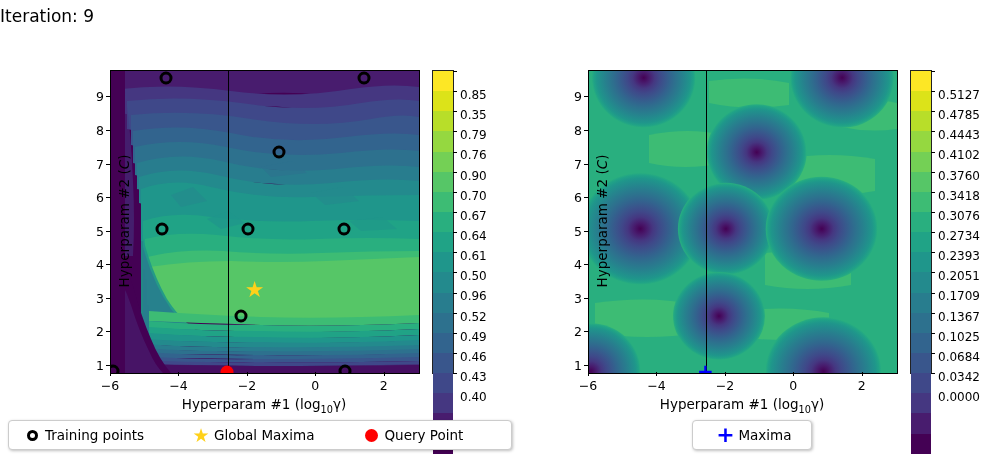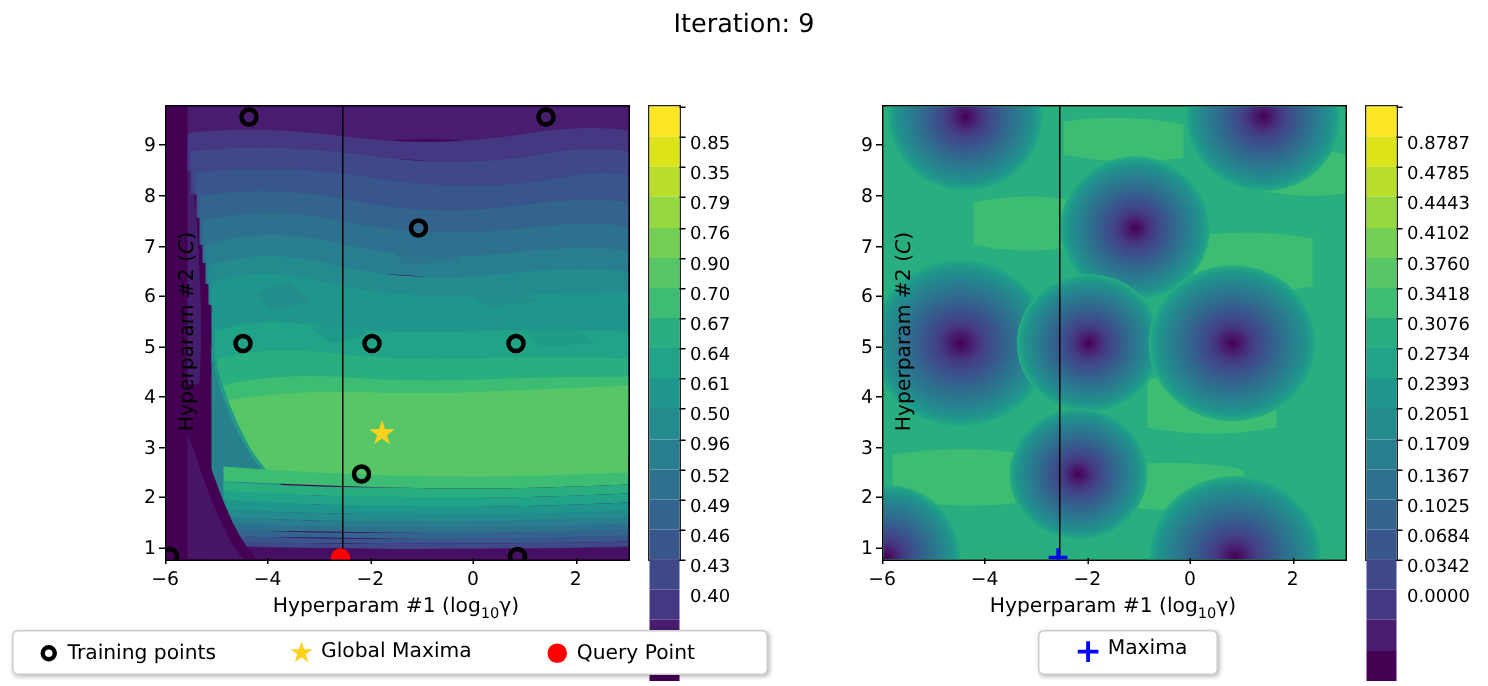--- a/index.html
+++ b/index.html
@@ -3,21 +3,21 @@
 <meta charset="utf-8">
 <style>
   html,body{margin:0;padding:0;}
   body{
     width:992px;height:457px;background:#ffffff;
     font-family:"DejaVu Sans","Liberation Sans",sans-serif;
     overflow:hidden;position:relative;
   }
   .fig{position:absolute;inset:0;}
   #figure-title{
-    position:absolute;top:6px;left:0;width:992px;text-align:center;
+    position:absolute;top:6px;left:0;width:992px;
     font-size:17px;color:#000;
   }
   .panel{position:absolute;top:70px;}
   .plot-title{
     position:absolute;top:-22px;left:0;width:100%;text-align:center;
     font-size:14.5px;color:#000;
   }
   .axes{
     position:absolute;left:0;top:0;overflow:hidden;
     border:1.1px solid #000;box-sizing:content-box;background:#440154;
@@ -52,21 +52,21 @@
     position:absolute;left:100%;margin-left:7px;transform:translateY(-50%);
     font-size:12px;color:#000;white-space:nowrap;margin-top:24px;
   }
   .cbtickmark{position:absolute;left:100%;width:4px;height:1px;background:#000;}
   
   .legend{
     position:absolute;background:#fff;border:1px solid #ccc;border-radius:4px;
     box-shadow:1px 1px 3px rgba(0,0,0,.25);
     display:flex;align-items:center;height:30px;box-sizing:border-box;
   }
-  .legend-entry{display:flex;}
+  .legend-entry{display:flex;align-items:center;}
   .legend-label{font-size:13.5px;color:#000;white-space:nowrap;}
   .legend-marker{
     width:26px;display:flex;align-items:center;justify-content:center;
   }
   .mk-ring{
     width:11px;height:11px;border-radius:50%;
     border:3.2px solid #000;box-sizing:border-box;background:#fff;
   }
   .mk-dot{width:13px;height:13px;border-radius:50%;background:#ff0000;}
   .mk-star{font-size:19px;color:#ffd11a;line-height:1;}
@@ -362,21 +362,21 @@
     <div class="cbar-band" style="height:6.67%;background:#287d8e;"></div>
     <div class="cbar-band" style="height:6.67%;background:#2d718e;"></div>
     <div class="cbar-band" style="height:6.67%;background:#32648e;"></div>
     <div class="cbar-band" style="height:6.67%;background:#39568c;"></div>
     <div class="cbar-band" style="height:6.68%;background:#3f4889;"></div>
     <div class="cbar-band" style="height:6.67%;background:#453781;"></div>
     <div class="cbar-band" style="height:6.67%;background:#481c6e;"></div>
     <div class="cbar-band" style="height:6.67%;background:#440154;"></div>
 
     <div class="cbtickmark" style="top:0px;"></div>
-    <div class="cbtick" style="top:0px;">0.8787</div>
+    <div class="cbtick" style="top:0px;">0.5127</div>
     <div class="cbtickmark" style="top:20.1px;"></div>
     <div class="cbtick" style="top:20.1px;">0.4785</div>
     <div class="cbtickmark" style="top:40.3px;"></div>
     <div class="cbtick" style="top:40.3px;">0.4443</div>
     <div class="cbtickmark" style="top:60.4px;"></div>
     <div class="cbtick" style="top:60.4px;">0.4102</div>
     <div class="cbtickmark" style="top:80.5px;"></div>
     <div class="cbtick" style="top:80.5px;">0.3760</div>
     <div class="cbtickmark" style="top:100.7px;"></div>
     <div class="cbtick" style="top:100.7px;">0.3418</div>

